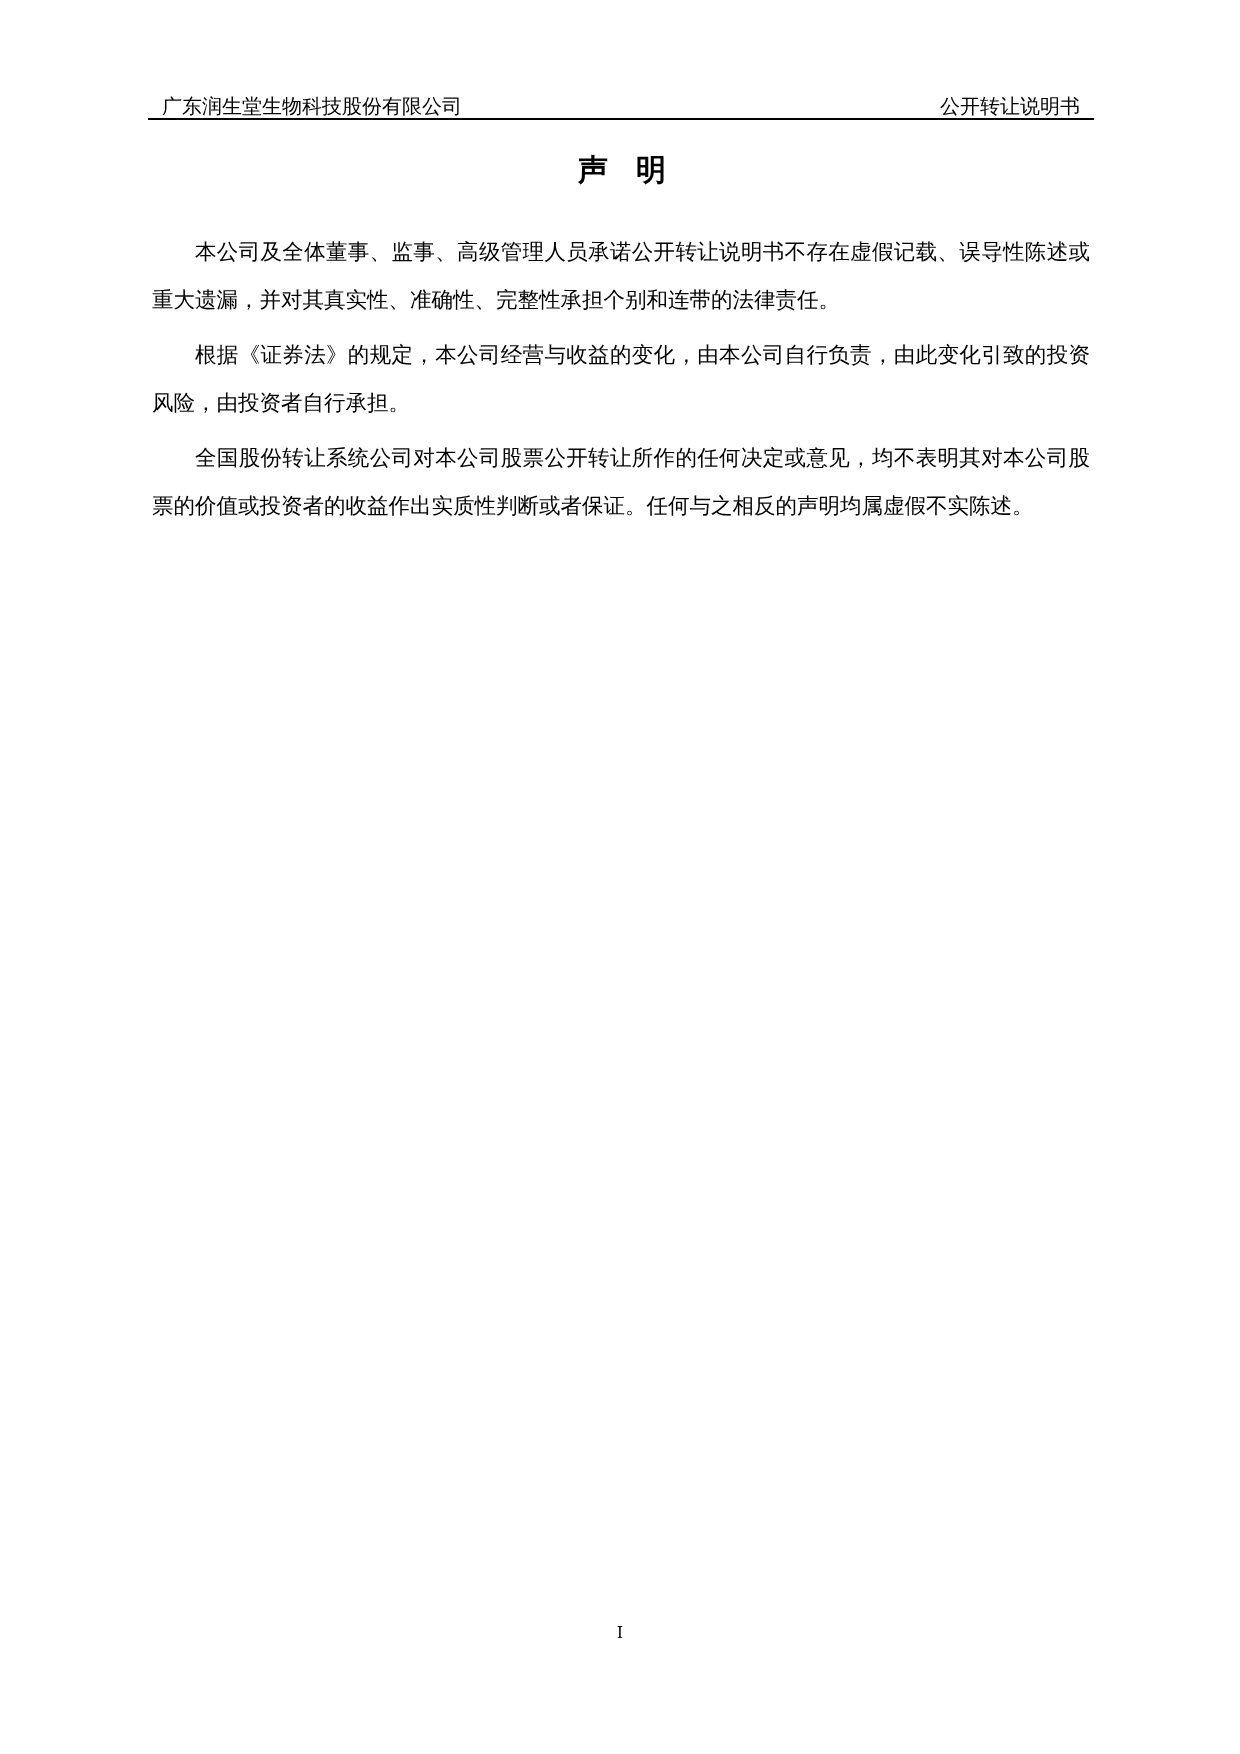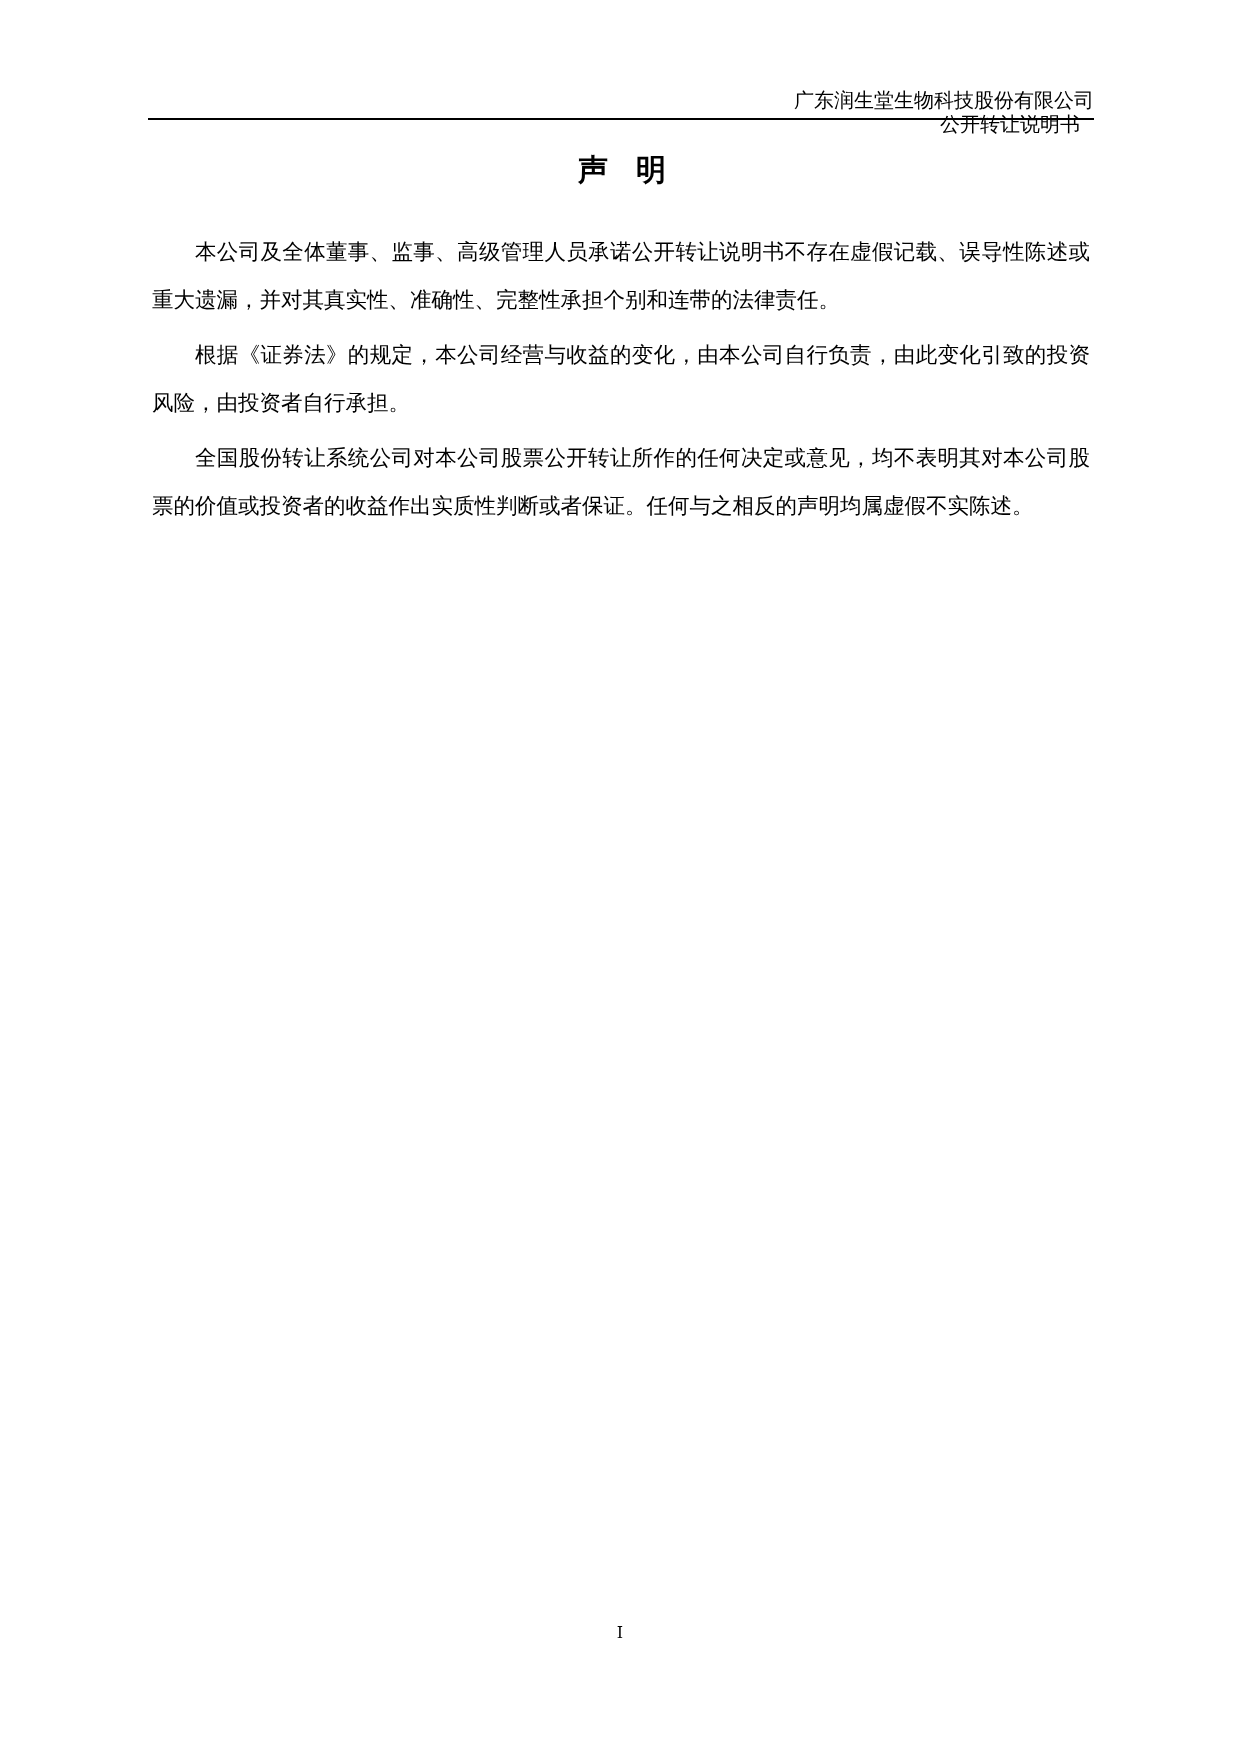--- a/index.html
+++ b/index.html
@@ -20,21 +20,20 @@
       left: 148px;
       top: 88px;
       width: 946px;
       height: 30px;
       display: flex;
       justify-content: space-between;
       align-items: flex-end;
       font-size: 20px;
       line-height: 24px;
       color: #000;
-      flex-direction: column;
     }
     .header-left { padding-left: 14px; }
     .header-right { padding-right: 14px; }
     .header-rule {
       position: absolute;
       left: 148px;
       top: 118px;
       width: 946px;
       height: 0;
       border-top: 2.5px solid #000;

